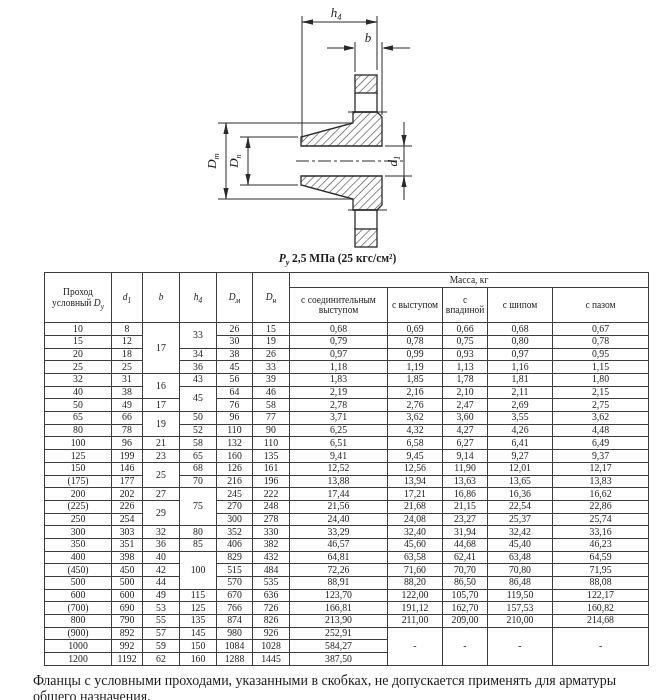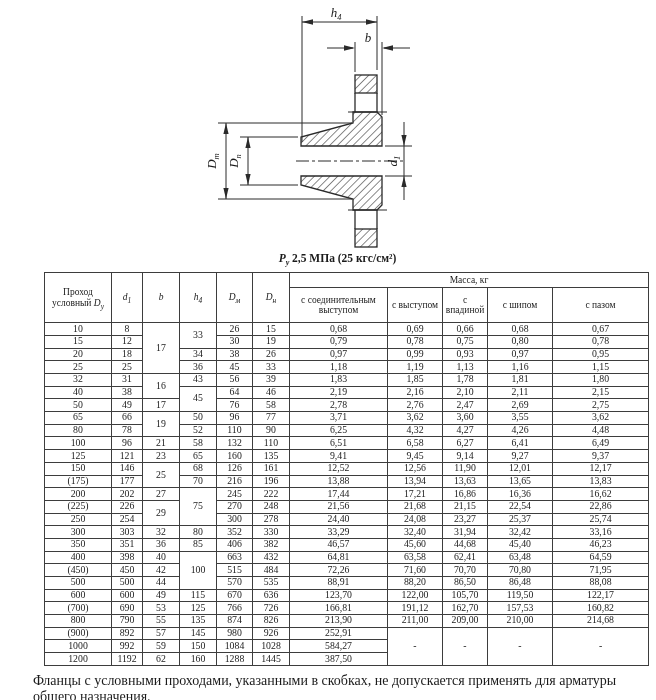--- a/index.html
+++ b/index.html
@@ -271,21 +271,21 @@
         <td>132</td>
         <td>110</td>
         <td>6,51</td>
         <td>6,58</td>
         <td>6,27</td>
         <td>6,41</td>
         <td>6,49</td>
       </tr>
       <tr>
         <td>125</td>
-        <td>121</td>
+        <td>199</td>
         <td>23</td>
         <td>65</td>
         <td>160</td>
         <td>135</td>
         <td>9,41</td>
         <td>9,45</td>
         <td>9,14</td>
         <td>9,27</td>
         <td>9,37</td>
       </tr>
@@ -374,21 +374,21 @@
         <td>45,60</td>
         <td>44,68</td>
         <td>45,40</td>
         <td>46,23</td>
       </tr>
       <tr>
         <td>400</td>
         <td>398</td>
         <td>40</td>
         <td rowspan="3">100</td>
-        <td>663</td>
+        <td>829</td>
         <td>432</td>
         <td>64,81</td>
         <td>63,58</td>
         <td>62,41</td>
         <td>63,48</td>
         <td>64,59</td>
       </tr>
       <tr>
         <td>(450)</td>
         <td>450</td>

